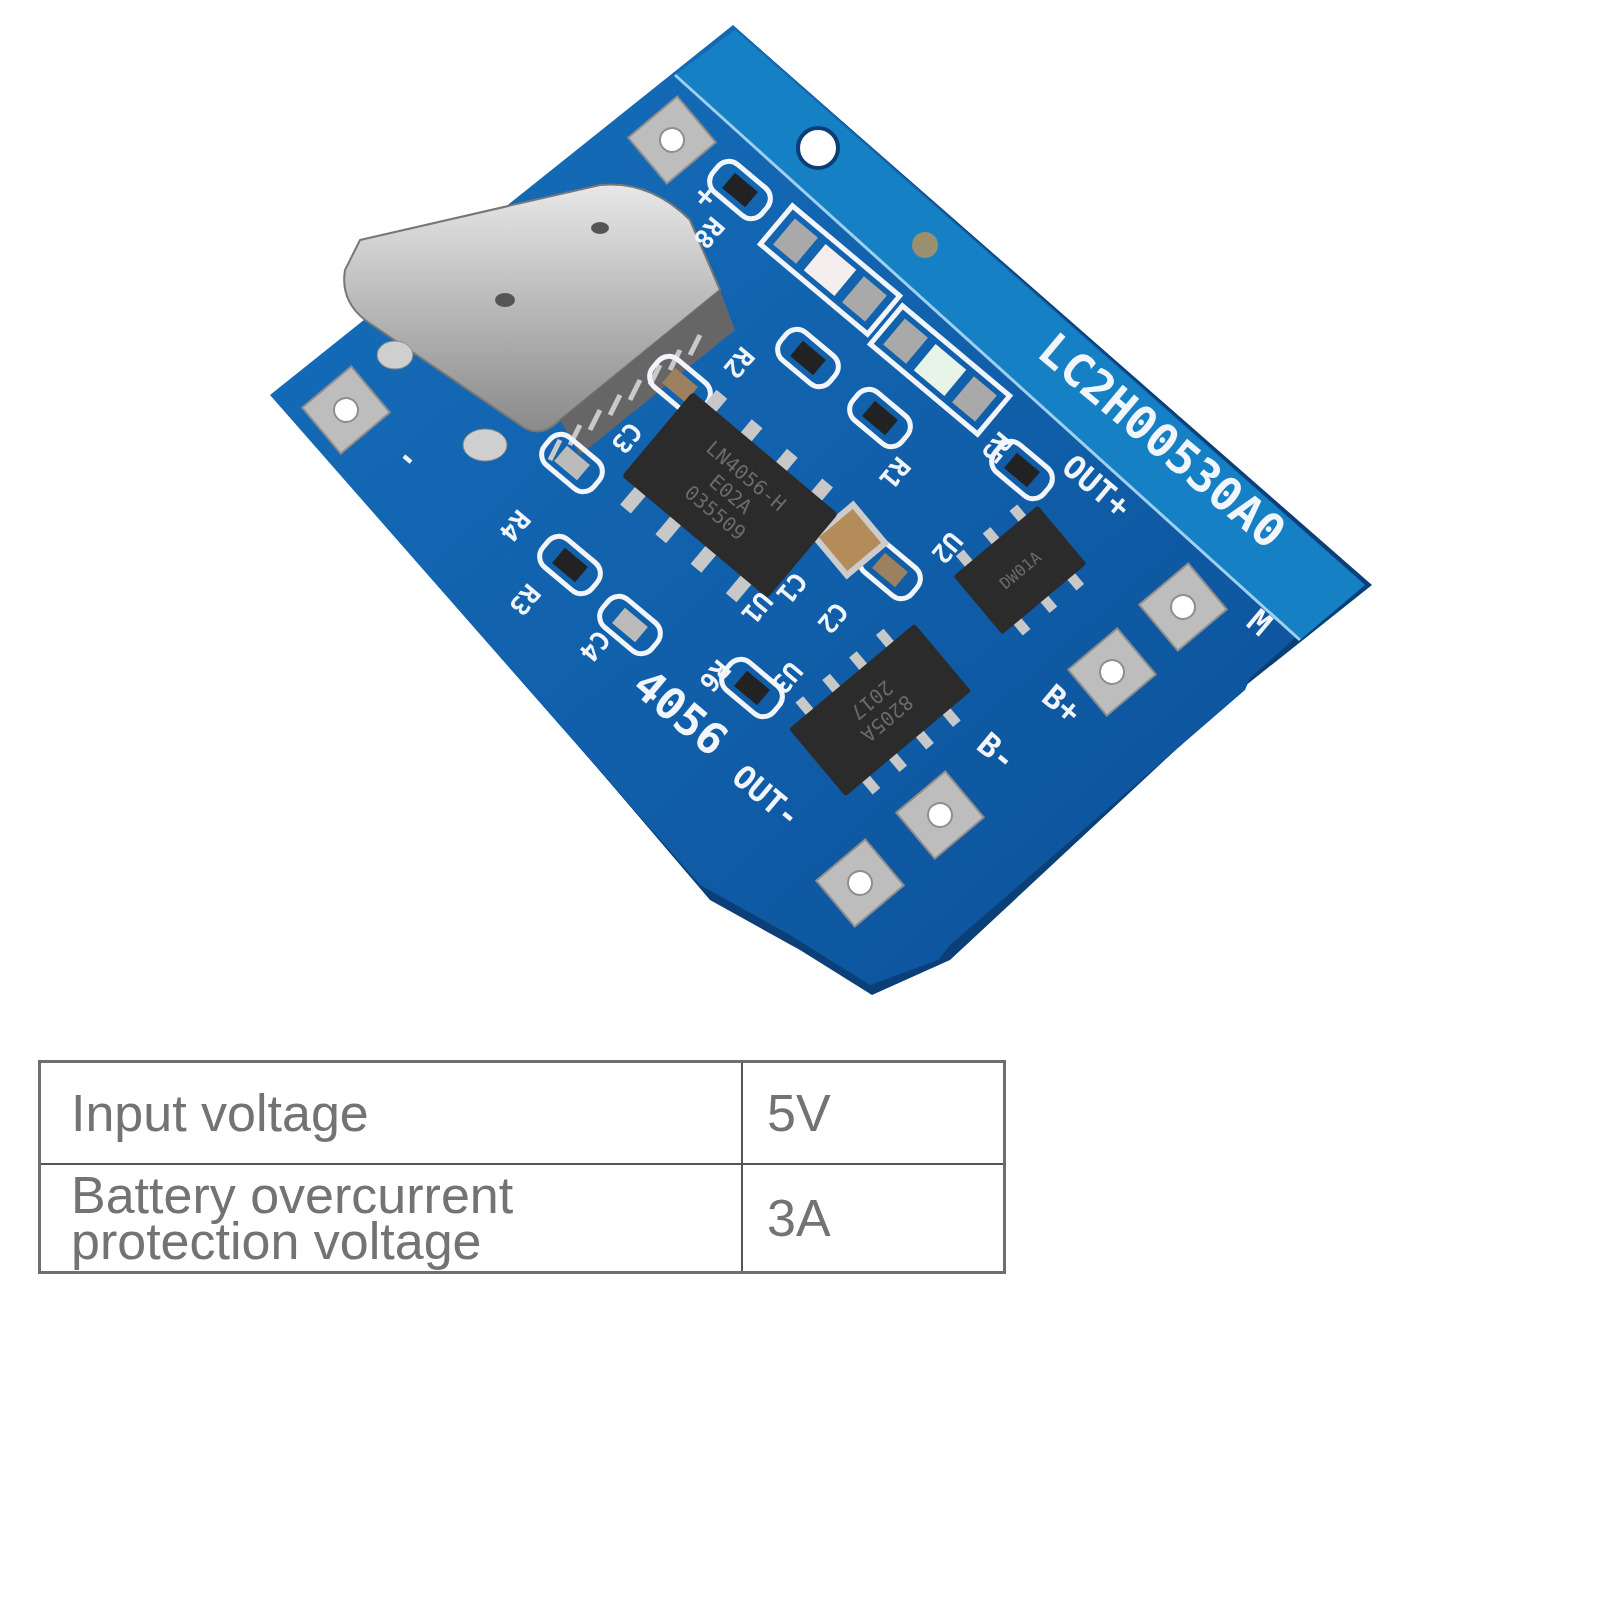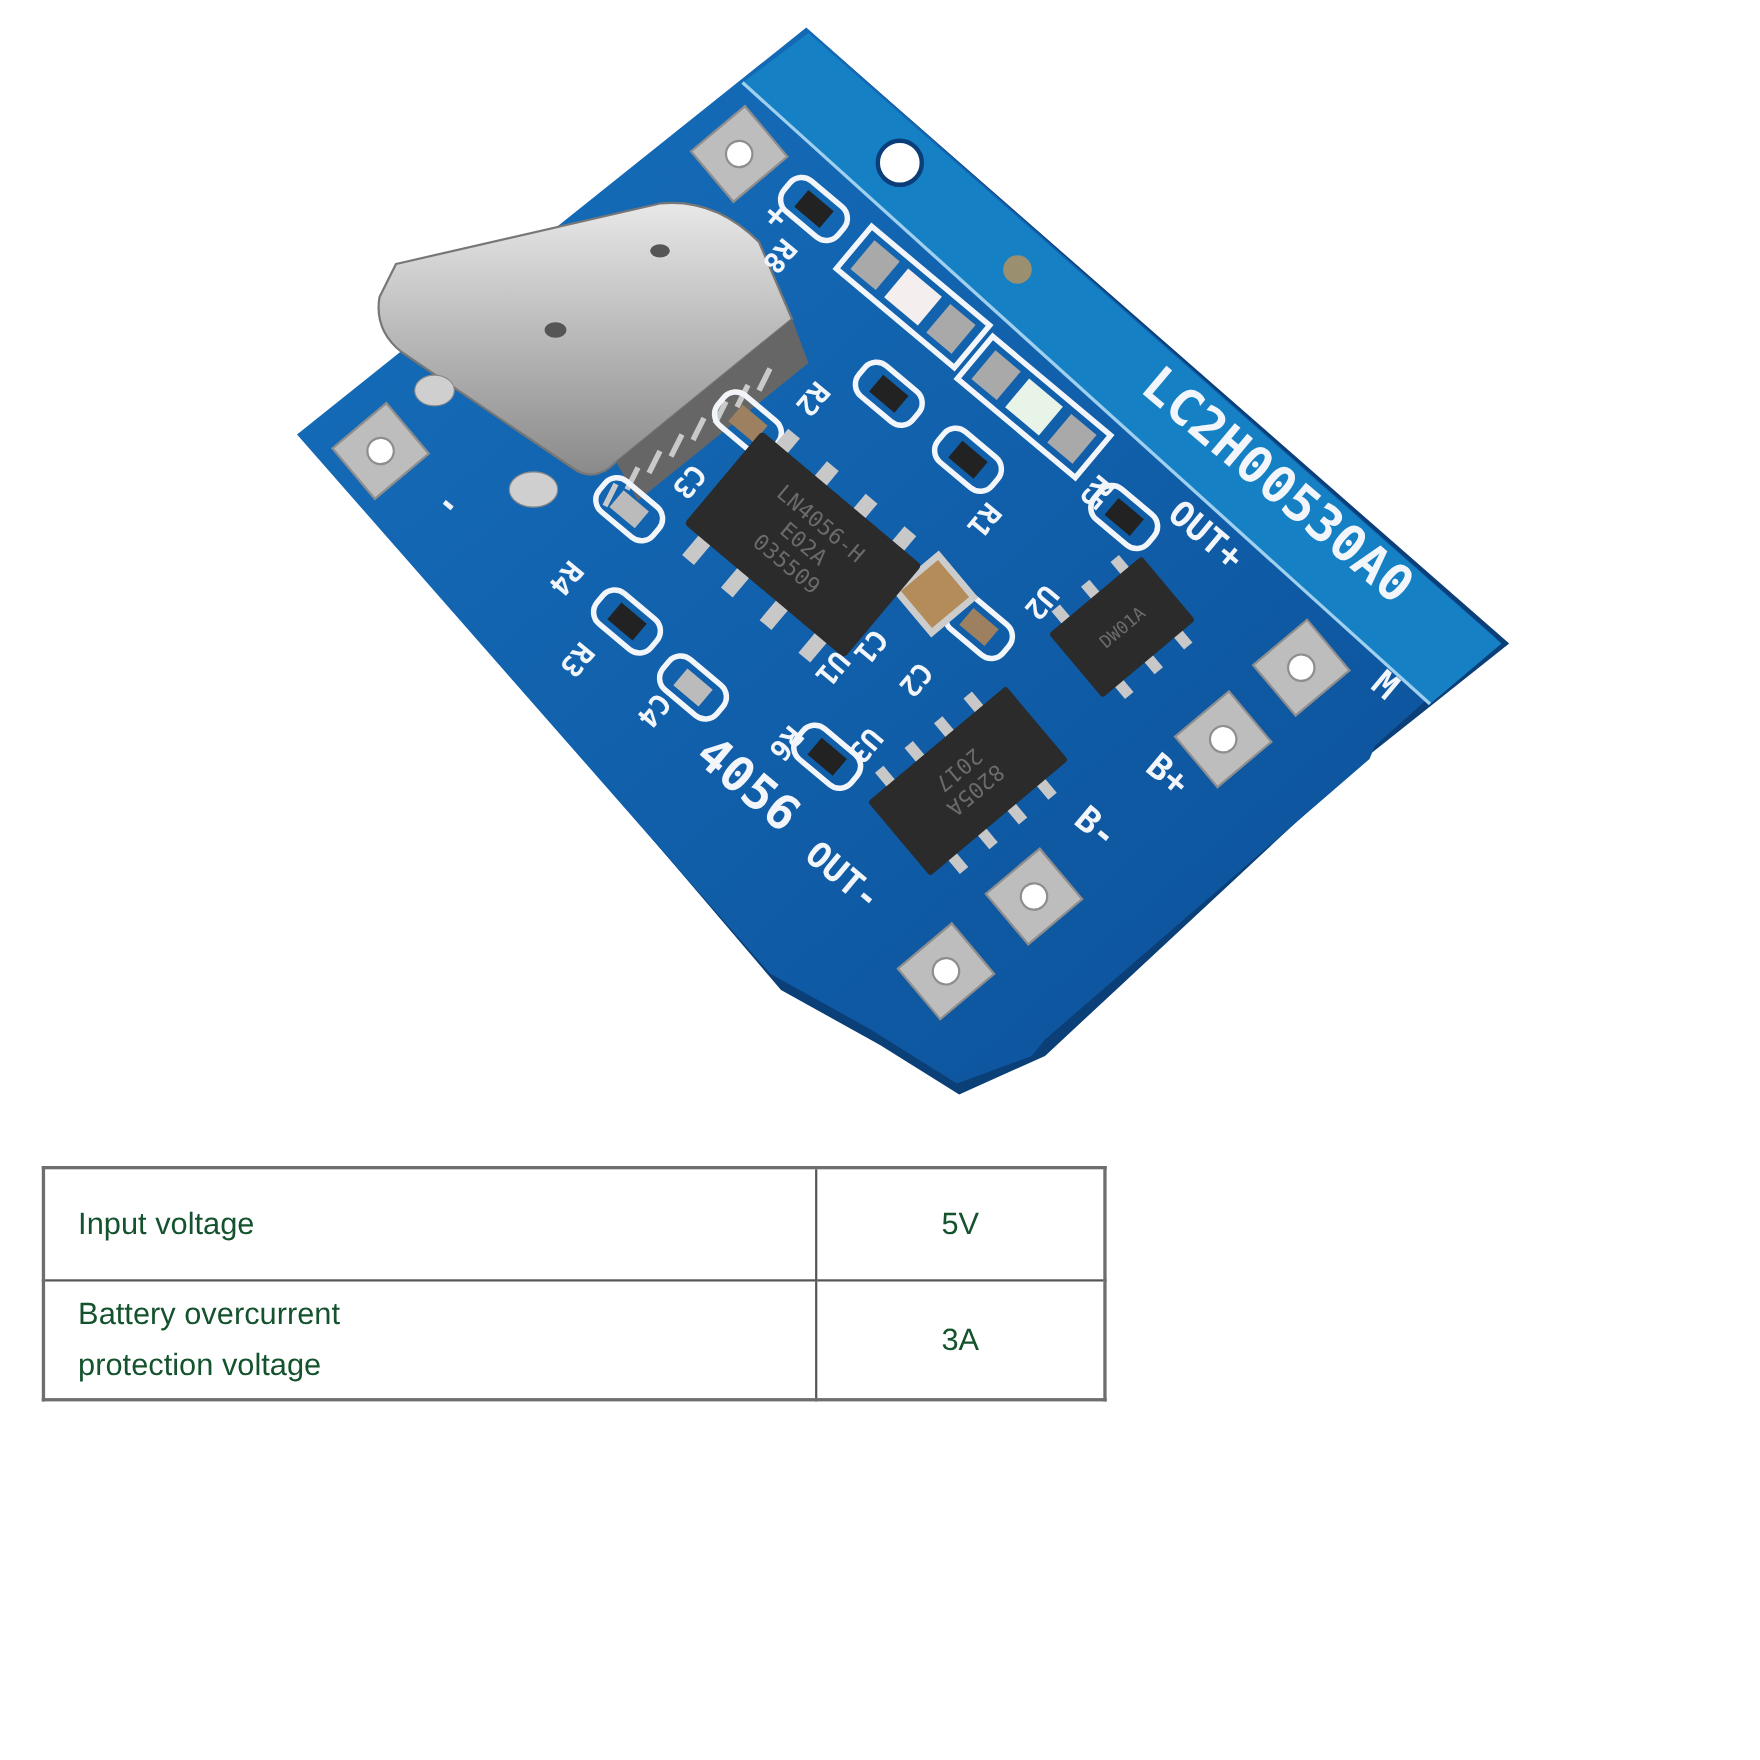--- a/index.html
+++ b/index.html
@@ -1,22 +1,22 @@
 <!DOCTYPE html>
 <html><head>
 <meta charset="utf-8">
 <style>
   html, body { margin:0; padding:0; background:#ffffff; }
   body { width:1600px; height:1600px; position:relative; overflow:hidden; font-family:"Liberation Sans", sans-serif; }
   .photo { position:absolute; left:0; top:0; width:1600px; height:1020px; }
   .photo svg { width:100%; height:100%; display:block; }
   .spec-table { position:absolute; left:38px; top:1060px; width:968px; border-collapse:collapse; border:3px solid #6e6e6e; }
-  .spec-table td { border:2px solid #555; color:#14532d; font-size:28px; line-height:46px; padding:0 30px; vertical-align:middle; }
+  .spec-table td { border:2px solid #555; color:#737373; font-size:52px; line-height:46px; padding:0 30px; vertical-align:middle; }
   .spec-table td.label { width:640px; text-align:left; }
-  .spec-table td.value { text-align:center; padding:0 10px; }
+  .spec-table td.value { text-align:left; padding:0 24px; }
   .r1 td { height:100px; }
   .r2 td { height:92px; }
   .r3 td { height:86px; }
   .r4 td { height:104px; }
   .r5 td { height:106px; }
   .silk { font-family:"DejaVu Sans Mono", monospace; fill:#f2f6fb; font-weight:bold; }
   .chiptext { font-family:"DejaVu Sans Mono", monospace; fill:#6b6b6b; }
 </style>
 </head>
 <body>

